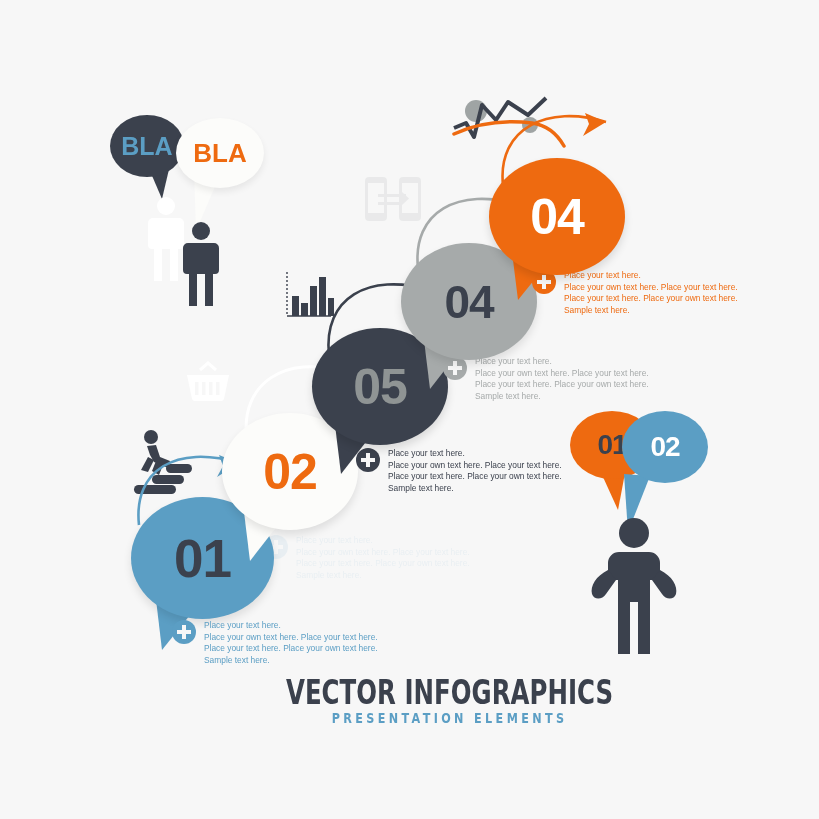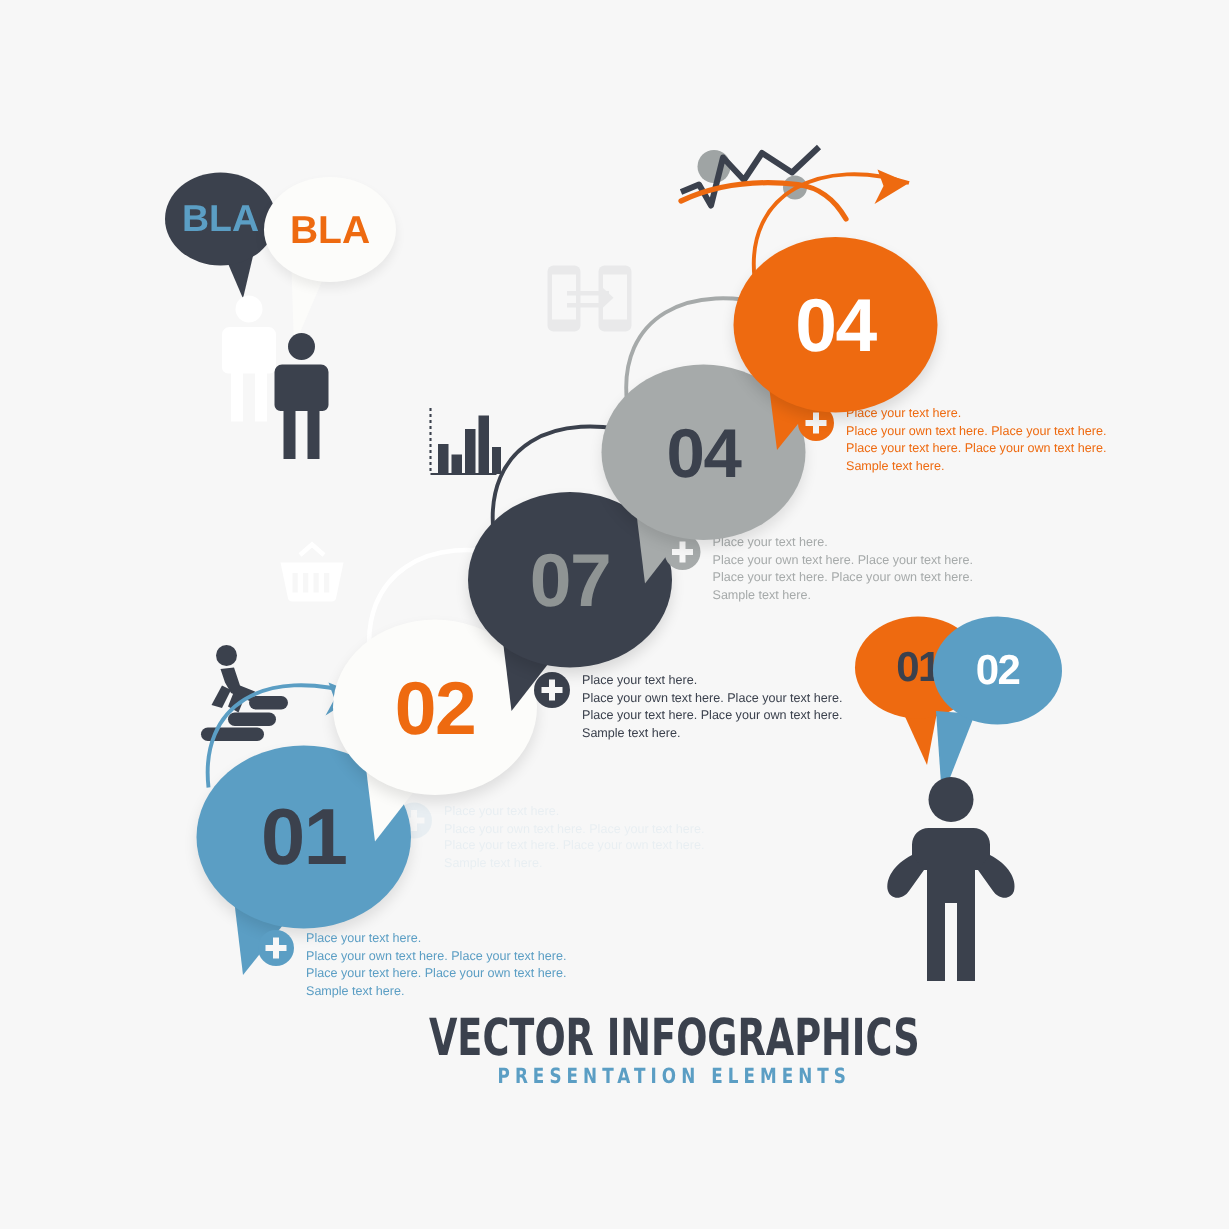--- a/index.html
+++ b/index.html
@@ -197,21 +197,21 @@
       </span>
     </div>
   </div>
 
   <div>
     <svg style="position:absolute; left:313px; top:330px;" width="150" height="150">
       <path d="M16 46 L70 90 L28 144 Z" fill="#3b414d"></path>
     </svg>
     <div class="bubble" style="left:312px; top:328px; width:136px; height:117px;
                 background:#3b414d; box-shadow:0 5px 9px rgba(0,0,0,0.12);">
-      <span class="num" style="font-size:50px; color:#8f9494;">07</span>
+      <span class="num" style="font-size:50px; color:#8f9494;">05</span>
     </div>
     <div class="txtblock" style="left:443px; top:356px;">
       <span class="plus" style="background:#a6aaaa;"></span>
       <span class="lines" style="color:#a6aaaa;">
         <span>Place your  text here.</span><br>
         <span>Place your own text here. Place your  text here.</span><br>
         <span>Place your  text here. Place your own text here.</span><br>
         <span>Sample text here.</span>
       </span>
     </div>

